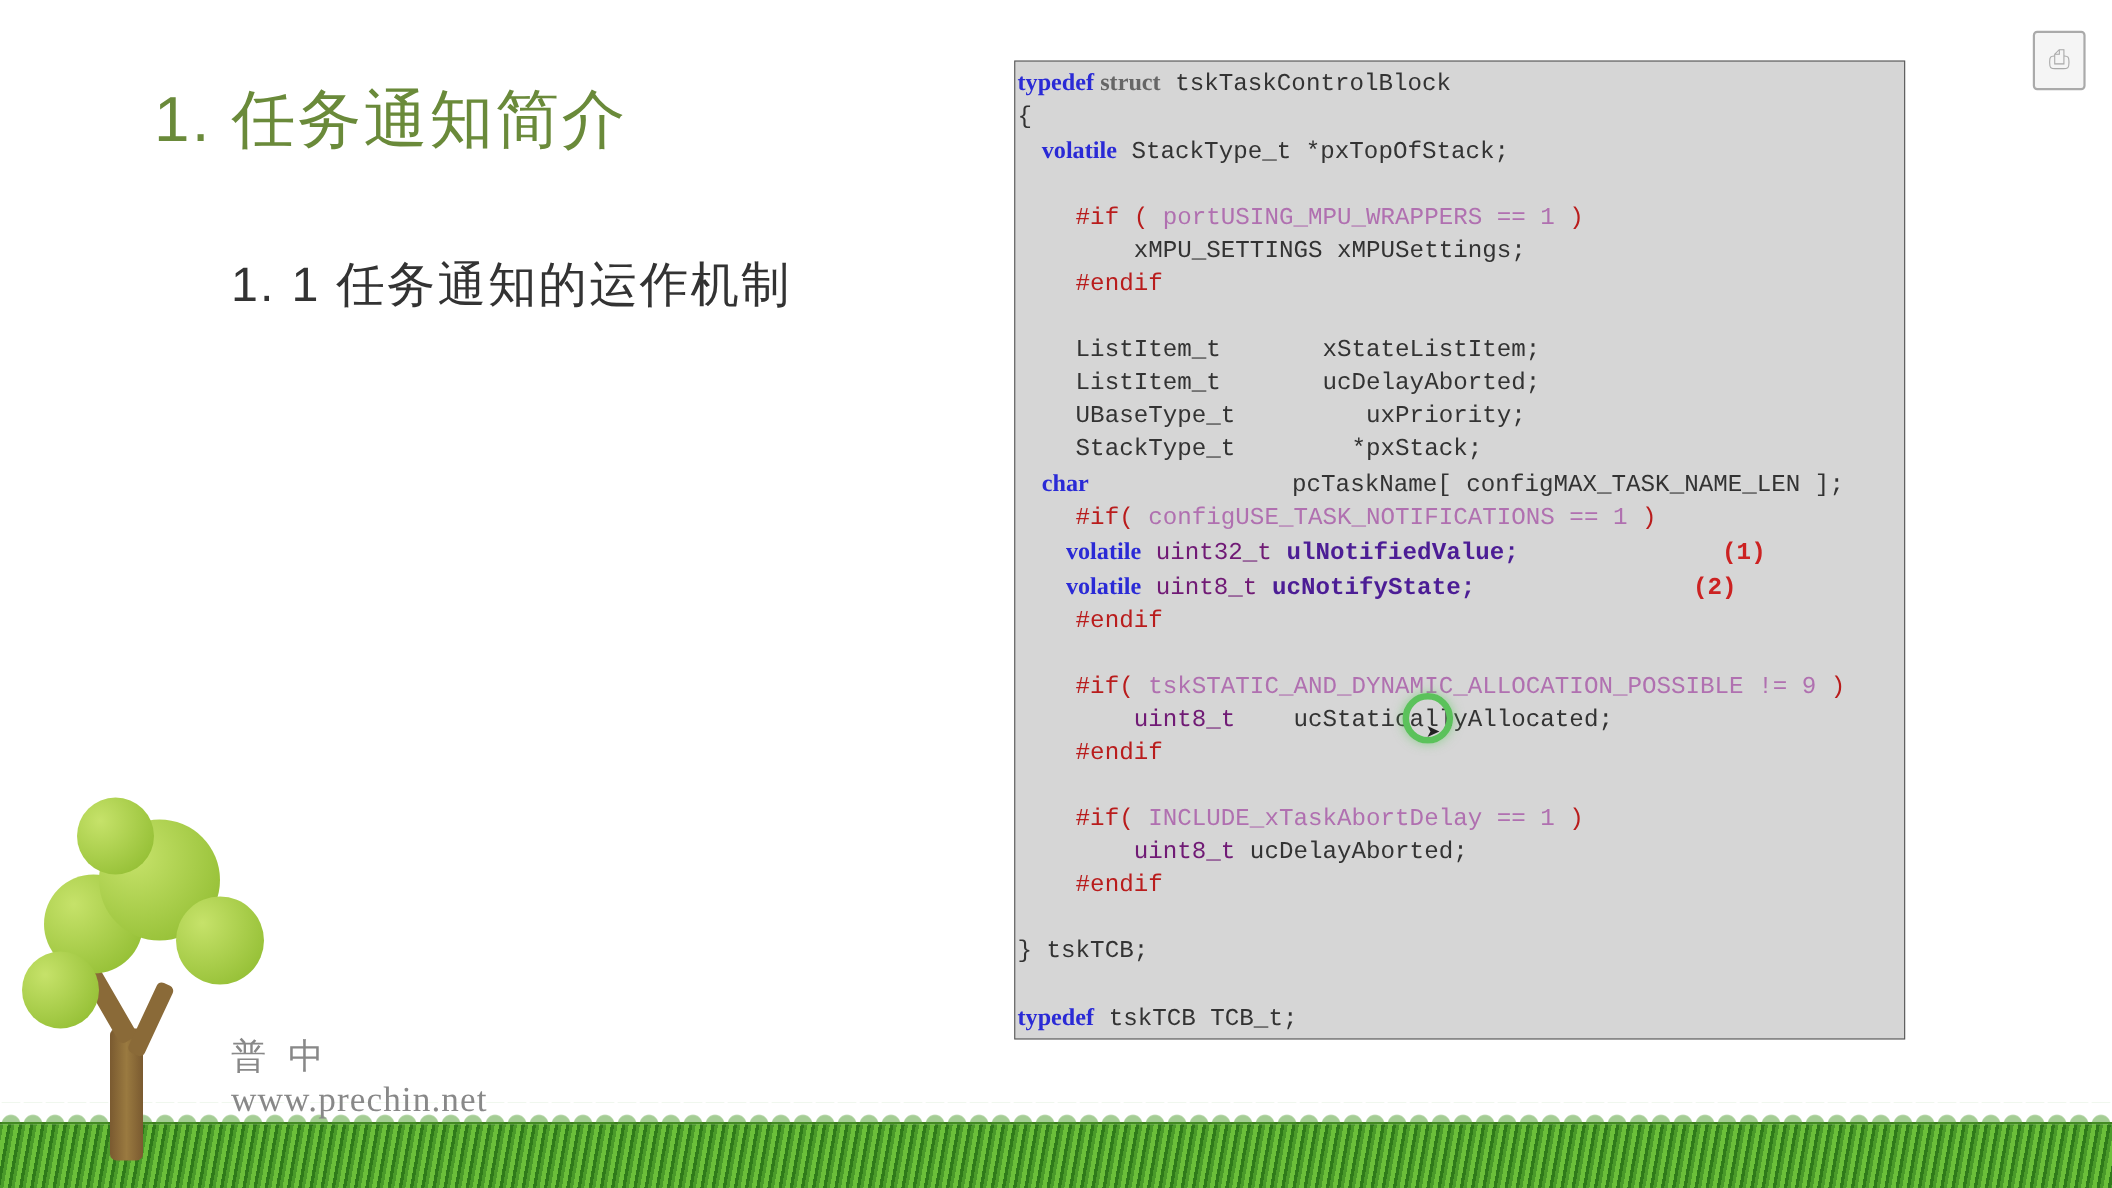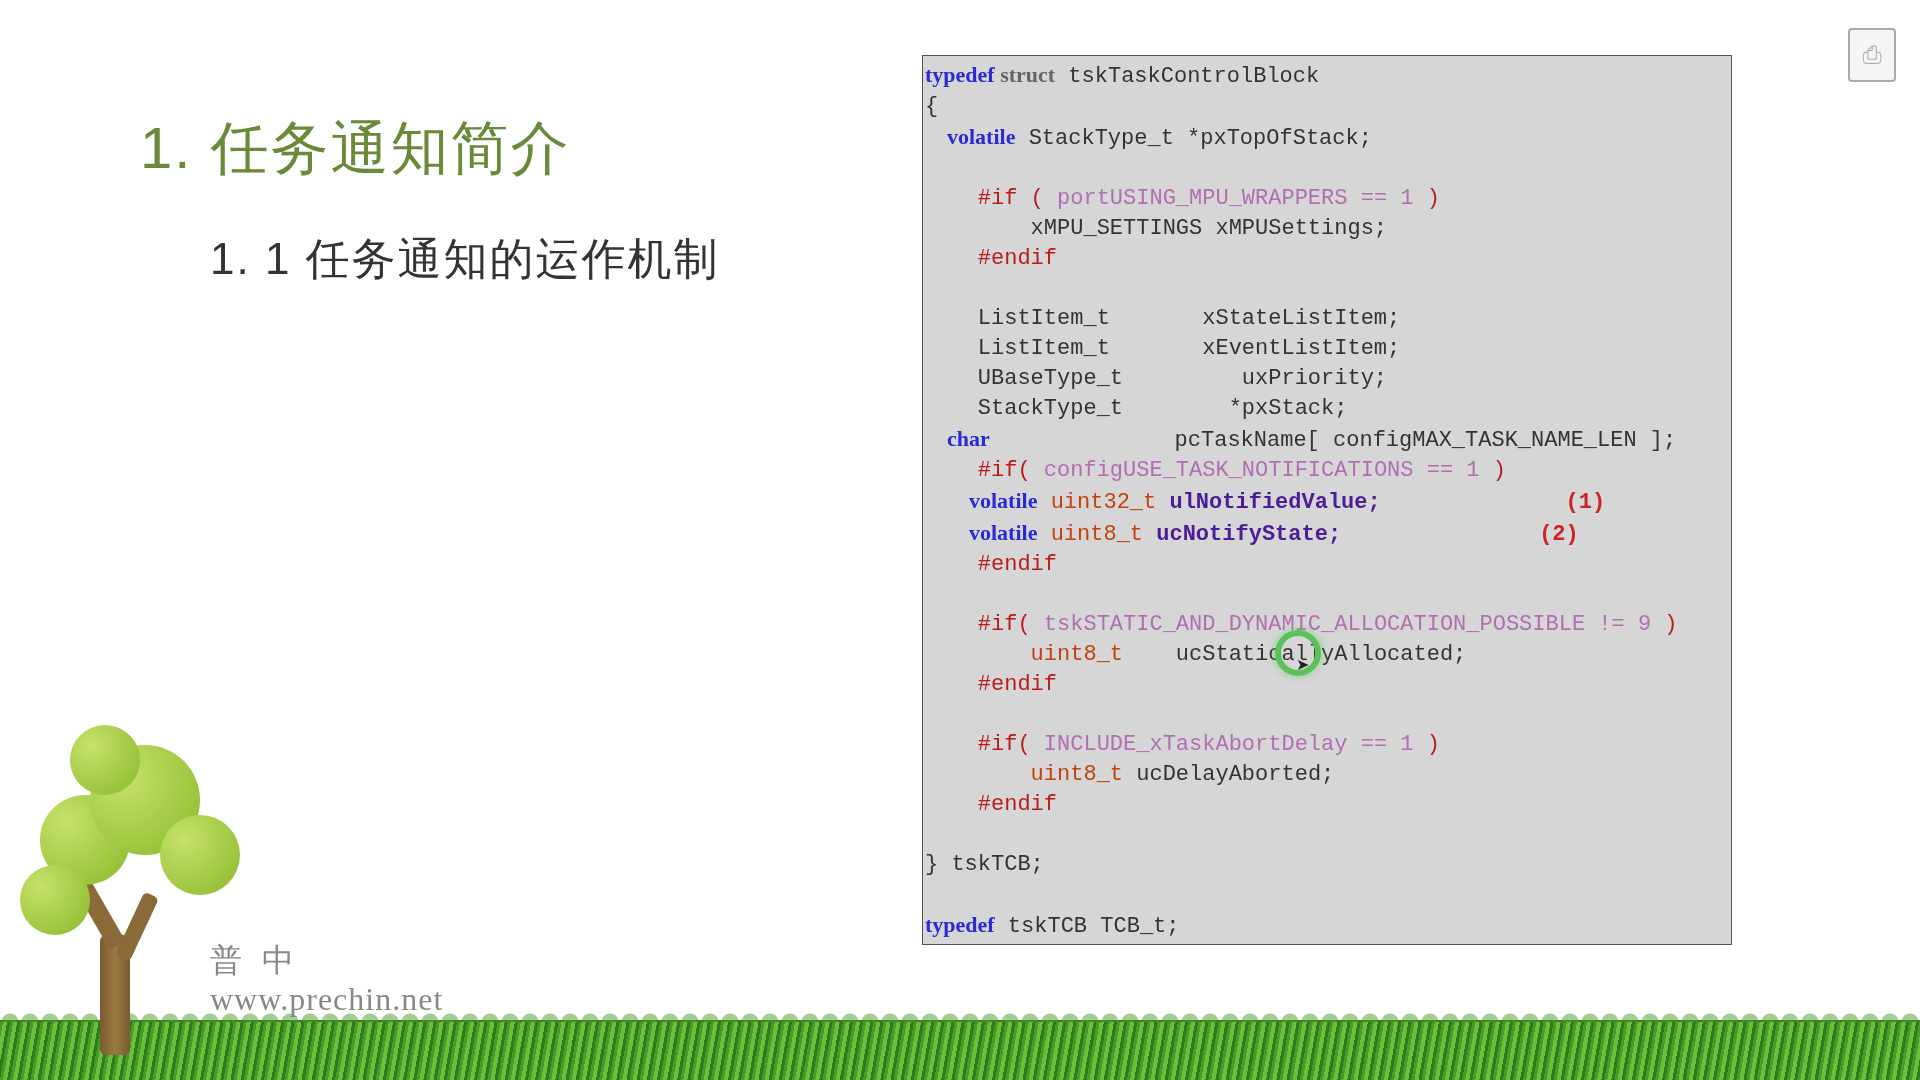--- a/index.html
+++ b/index.html
@@ -8,21 +8,20 @@
 
   
   .heading {
     position: absolute;
     left: 140px;
     top: 70px;
     font-size: 58px;
     color: #6a8a3a;
     font-weight: normal;
     letter-spacing: 2px;
-    margin-top: 40px;
   }
   .subheading {
     position: absolute;
     left: 210px;
     top: 230px;
     font-size: 44px;
     color: #333333;
     font-weight: normal;
     letter-spacing: 2px;
   }
@@ -40,21 +39,21 @@
     font-size: 22px;
     line-height: 30px;
     color: #333;
     padding: 4px 2px;
     white-space: pre;
     overflow: hidden;
   }
   .kw   { color: #2a2ad6; font-weight: bold; font-family: Liberation Serif, serif; }  
   .pre  { color: #b91c1c; }                      
   .cond { color: #b070b0; }                      
-  .type { color: #c2410c; }                      
+  .type { color: #701a75; }                      
   .bold { font-weight: bold; color: #4c1d95; }
   .red  { color: #cc2222; font-weight: bold; }
   .dim  { color: #666; }
 
   
   .cursor-ring {
     position: absolute;
     left: 1275px;
     top: 630px;
     width: 46px;
@@ -188,21 +187,21 @@
 
 <div class="code-panel"><span class="kw">typedef</span><span class="kw dim"> struct</span><span> tskTaskControlBlock</span>
 <span>{</span>
 <span class="kw">    volatile</span><span> StackType_t *pxTopOfStack;</span>
 <span></span>
 <span class="pre">    #if ( </span><span class="cond">portUSING_MPU_WRAPPERS == 1</span><span class="pre"> )</span>
 <span>        xMPU_SETTINGS xMPUSettings;</span>
 <span class="pre">    #endif</span>
 <span></span>
 <span>    ListItem_t       xStateListItem;</span>
-<span>    ListItem_t       xEventListItem;</span>
+<span>    ListItem_t       ucDelayAborted;</span>
 <span>    UBaseType_t         uxPriority;</span>
 <span>    StackType_t        *pxStack;</span>
 <span class="kw">    char</span><span>              pcTaskName[ configMAX_TASK_NAME_LEN ];</span>
 <span class="pre">    #if( </span><span class="cond">configUSE_TASK_NOTIFICATIONS == 1</span><span class="pre"> )</span>
 <span class="kw">        volatile</span><span class="type"> uint32_t</span><span class="bold"> ulNotifiedValue;</span><span class="red">              (1)</span>
 <span class="kw">        volatile</span><span class="type"> uint8_t</span><span class="bold"> ucNotifyState;</span><span class="red">               (2)</span>
 <span class="pre">    #endif</span>
 <span></span>
 <span class="pre">    #if( </span><span class="cond">tskSTATIC_AND_DYNAMIC_ALLOCATION_POSSIBLE != 9</span><span class="pre"> )</span>
 <span class="type">        uint8_t</span><span>    ucStaticallyAllocated;</span>

